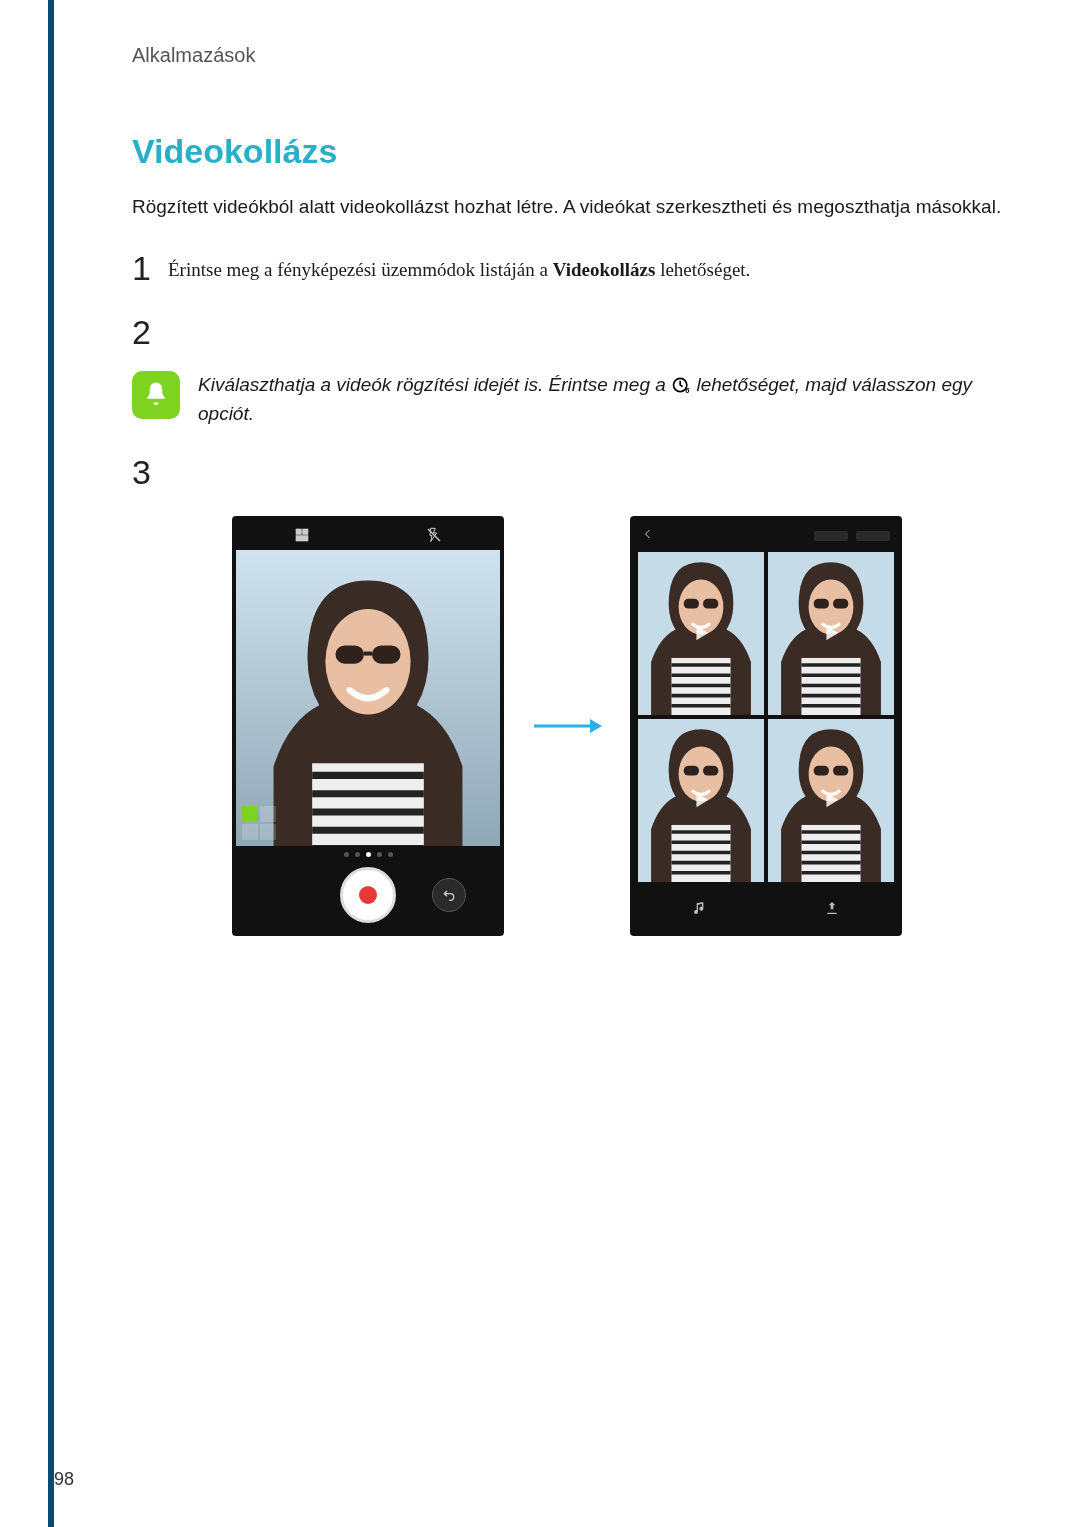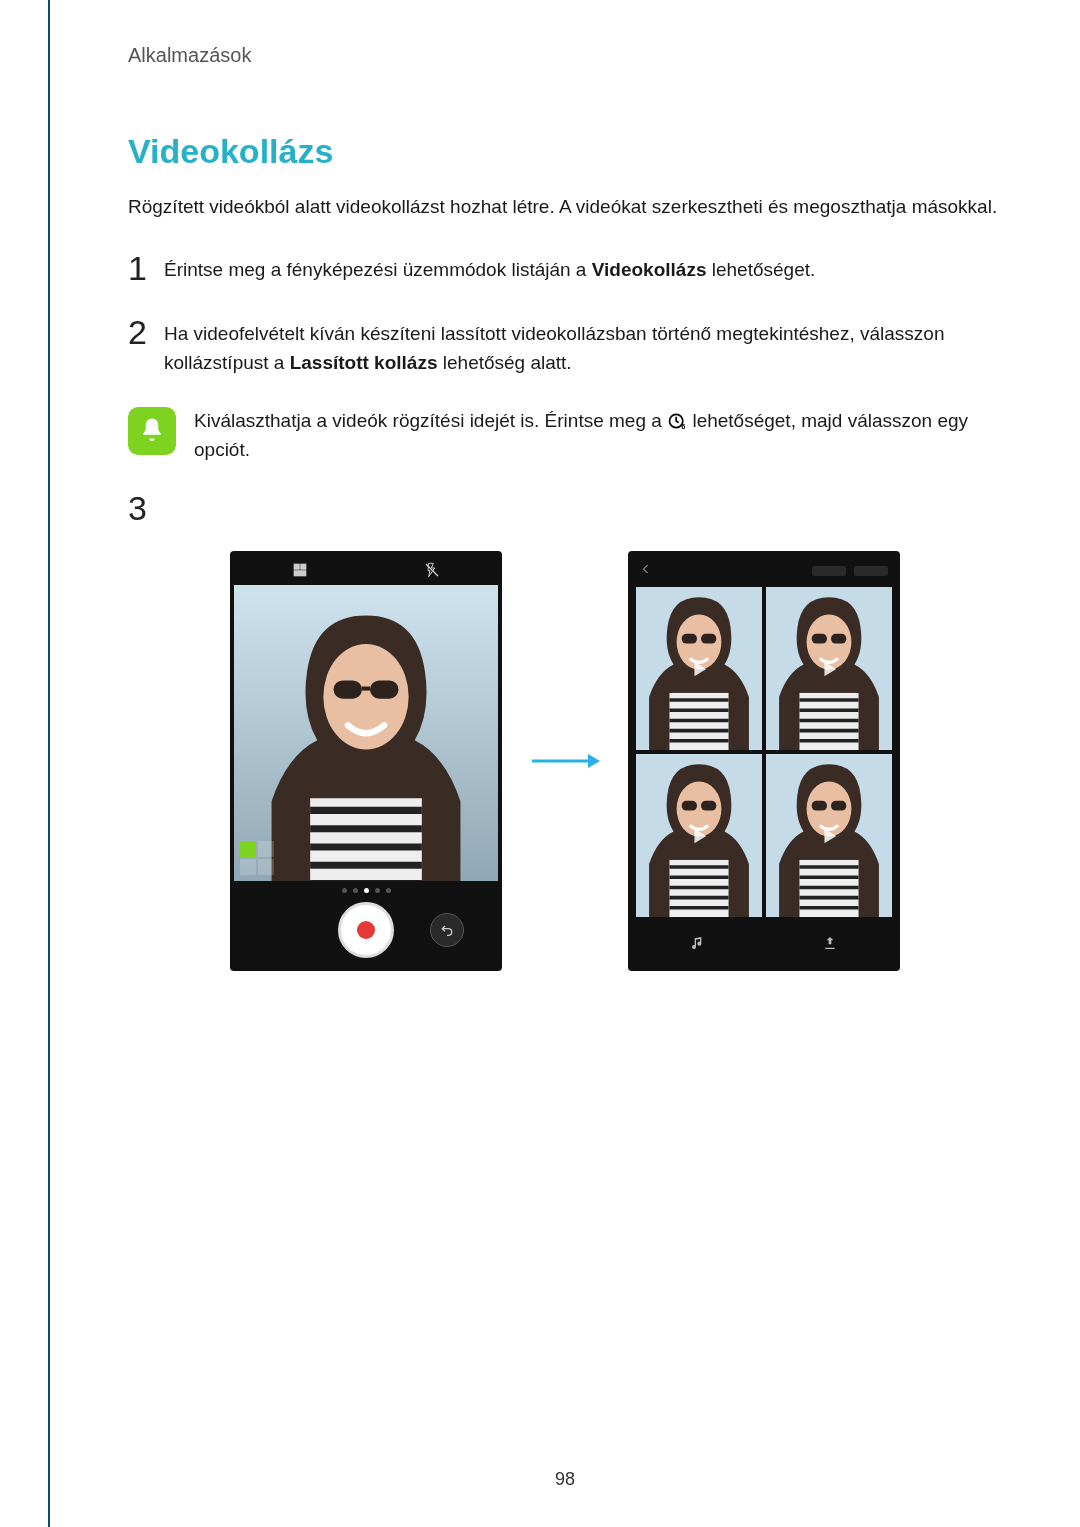--- a/index.html
+++ b/index.html
@@ -8,21 +8,21 @@
     background: #fff;
     color: #1a1a1a;
     width: 1080px;
     height: 1527px;
     position: relative;
     font-size: 19px;
     line-height: 1.5;
   }
   .page {
     padding: 40px 78px 0 78px;
-    border-left: 2px solid #0c4a6e;
+    border-left: 6px solid #0c4a6e;
     margin-left: 48px;
     height: 100%;
     position: relative;
   }
   .breadcrumb {
     color: #555;
     font-size: 20px;
     margin-bottom: 56px;
   }
   h1.section-title {
@@ -43,27 +43,28 @@
     font-size: 34px;
     font-weight: 400;
     color: #222;
     min-width: 22px;
     line-height: 1.1;
   }
   .step .body {
     flex: 1;
     padding-top: 6px;
   }
-  .step .body p { margin-bottom: 10px; }
+  .step .body p { margin-bottom: 10px; font-family: Liberation Serif, serif; }
   .bold { font-weight: 700; }
   .note-row {
     display: flex;
     gap: 18px;
     align-items: flex-start;
     margin: 16px 0 26px 0;
+    font-style: italic;
   }
   .bell-badge {
     width: 48px; height: 48px;
     background: #7ed321;
     border-radius: 10px;
     display: flex; align-items: center; justify-content: center;
     flex-shrink: 0;
   }
   .bell-badge svg { width: 30px; height: 30px; fill: #fff; }
   .inline-icon {
@@ -188,21 +189,20 @@
   .bottombar .bicon {
     display: flex; flex-direction: column; align-items: center; gap: 2px;
     color: #999; font-size: 8px;
   }
   .bottombar .bicon svg { width: 16px; height: 16px; fill: #bbb; }
 
   .page-number {
     position: absolute;
     bottom: 34px;
     left: 0; right: 0;
-    text-align: center;
     font-size: 18px;
     color: #333;
   }
 </style>
 </head>
 <body>
 
 <div class="page">
 
   <div class="breadcrumb">Alkalmazások</div>
@@ -216,23 +216,20 @@
     <div class="body">
       <p>
         <span>Érintse meg a fényképezési üzemmódok listáján a </span><span class="bold">Videokollázs</span><span> lehetőséget.</span>
       </p>
     </div>
   </div>
 
   <div class="step">
     <div class="num">2</div>
     <div class="body">
-      <p>
-        <span>Ha videofelvételt kíván készíteni lassított videokollázsban történő megtekintéshez, válasszon kollázstípust a </span><span class="bold">Lassított kollázs</span><span> lehetőség alatt.</span>
-      </p>
     </div>
   </div>
 
   <div class="note-row">
     <div class="bell-badge">
       <svg viewBox="0 0 24 24">
           <path d="M12 2a5 5 0 0 0-5 5v4l-2 3v1h14v-1l-2-3V7a5 5 0 0 0-5-5zm-2 16a2 2 0 0 0 4 0h-4z"></path>
         </svg>
     </div>
     <p>

